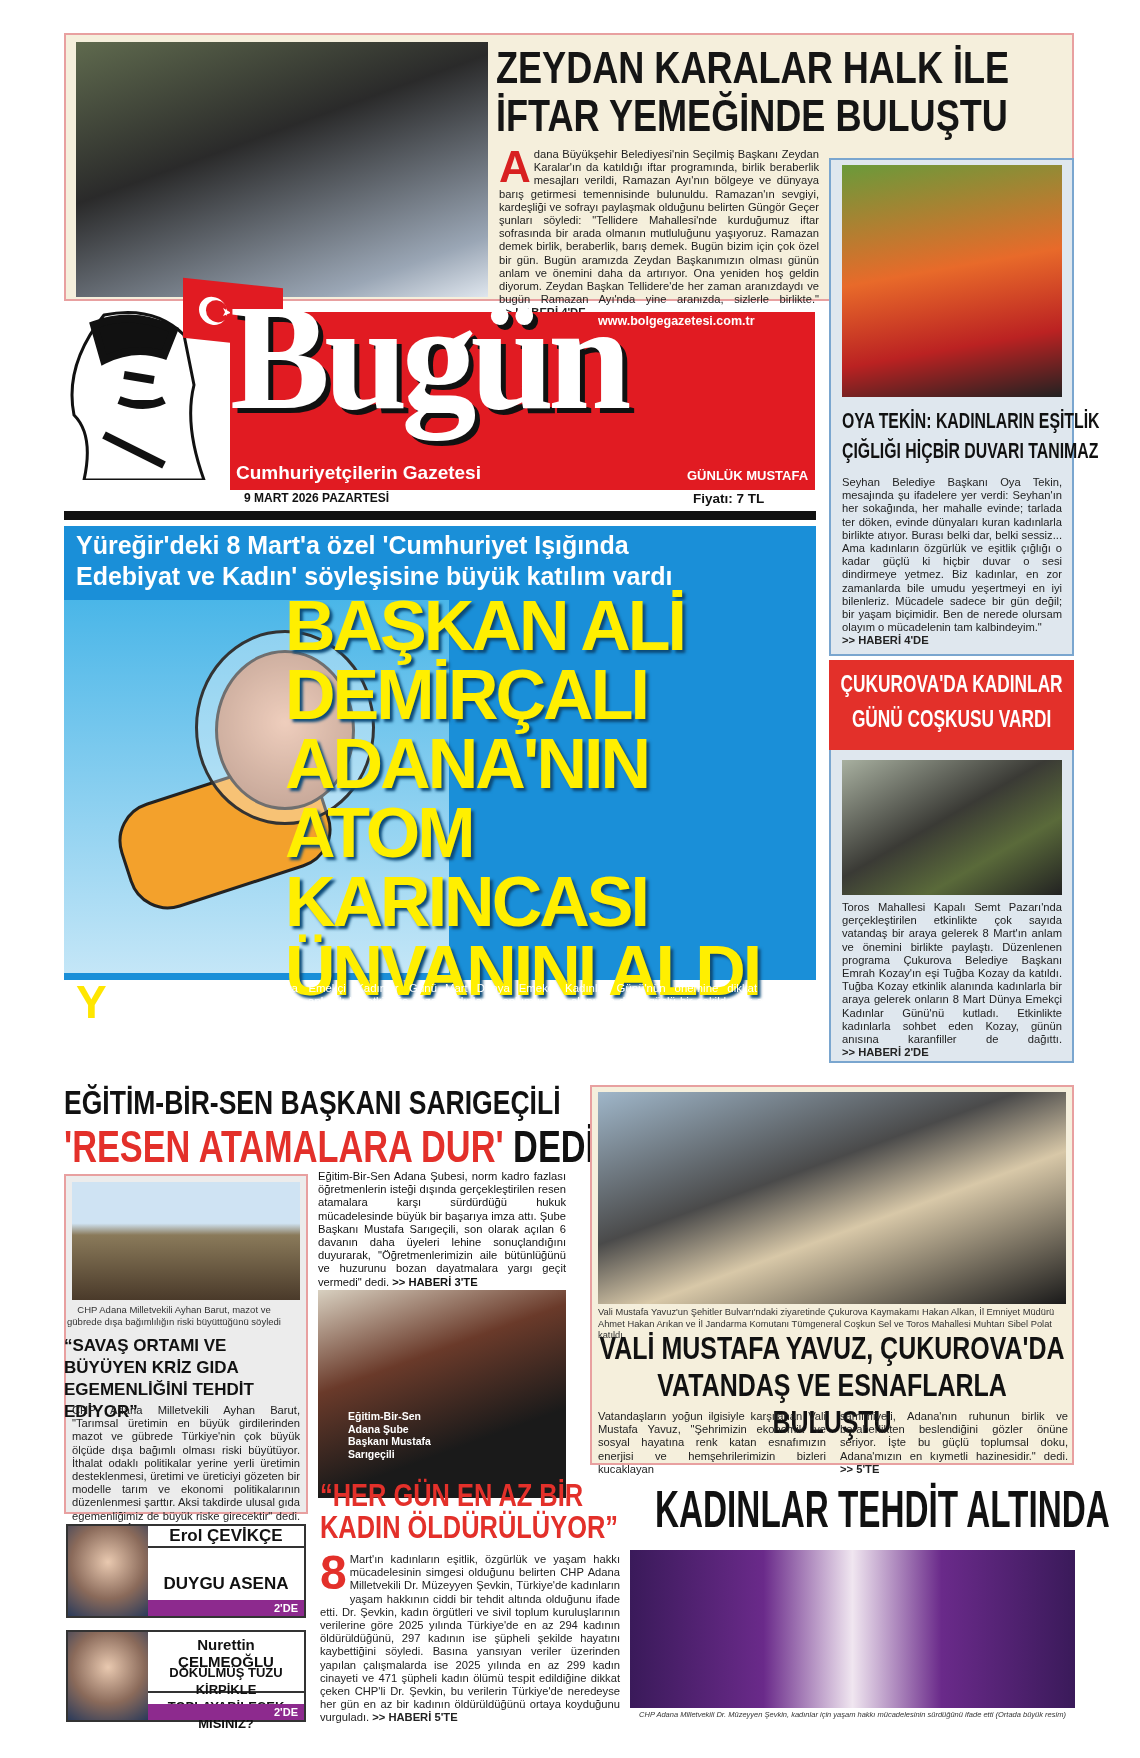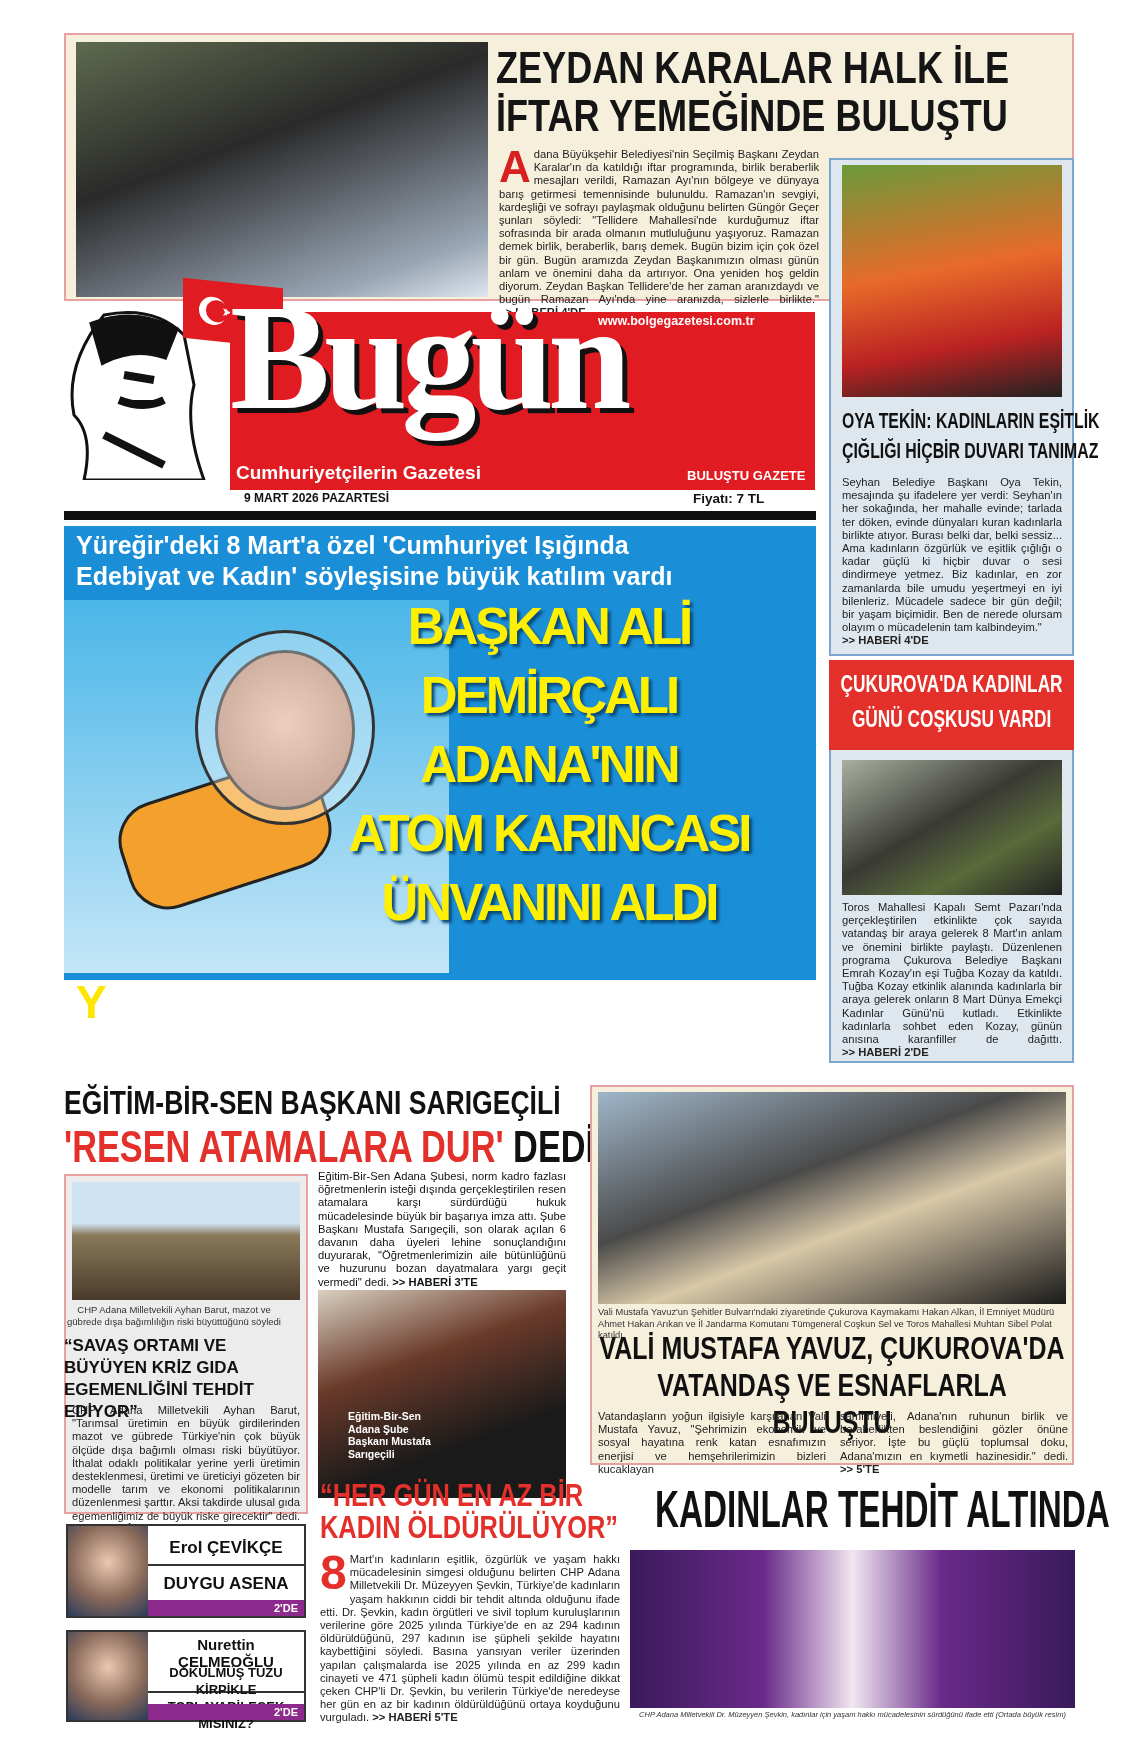--- a/index.html
+++ b/index.html
@@ -25,21 +25,21 @@
 #date{left:244px;top:491px;font-size:12px;font-weight:bold}
 #price{left:693px;top:491px;font-size:13.5px;font-weight:bold}
 #rule{left:64px;top:511px;width:752px;height:9px;background:#111}
 
 #blue{left:64px;top:526px;width:752px;height:454px;background:#1a8fd8}
 #blue-head{left:76px;top:530px;width:740px;color:#fff;font-size:25px;line-height:31px;font-weight:bold}
 #cartoon{left:64px;top:600px;width:385px;height:373px;background:linear-gradient(180deg,#4ab6e8,#c4e6f7);overflow:hidden}
 #face{left:215px;top:650px;width:140px;height:160px;border-radius:50%;background:radial-gradient(circle at 50% 45%,#e6b49a,#9a6b55);border:3px solid #222}
 #helmet{left:195px;top:630px;width:180px;height:195px;border-radius:50%;border:3px solid #333;background:rgba(255,255,255,.35)}
 #ant-body{left:120px;top:780px;width:210px;height:110px;border-radius:40px;background:#f3a12c;border:3px solid #222;transform:rotate(-18deg)}
-#main-title{left:285px;top:592px;width:528px;text-align:center;color:#ffef00;font-size:51px;line-height:69px;font-weight:bold;text-shadow:3px 3px 3px #0c4a78;letter-spacing:-3px}
+#main-title{left:285px;top:592px;width:528px;text-align:left;color:#ffef00;font-size:70px;line-height:69px;font-weight:bold;text-shadow:3px 3px 3px #0c4a78;letter-spacing:-3px}
 #blue-body1{left:76px;top:982px;width:361px;color:#fff;font-size:11.4px;line-height:13.4px;text-align:justify}
 #blue-body2{left:445px;top:982px;width:361px;color:#fff;font-size:11.4px;line-height:13.4px;text-align:justify}
 .ycap{float:left;font-size:46px;line-height:40px;color:#ffe600;font-weight:bold;margin-right:3px}
 
 #rc1{left:829px;top:158px;width:245px;height:498px;border:2px solid #7aa6cf;background:#dfe7ee}
 #rc1-photo{left:842px;top:165px;width:220px;height:232px;background:linear-gradient(170deg,#6a9a3a,#e86a2a 45%,#b22 75%,#222)}
 #rc1-title{left:842px;top:406px;width:300px;font-size:22px;line-height:30px;font-weight:bold;transform:scaleX(.72);transform-origin:left top;white-space:nowrap}
 #rc1-body{left:842px;top:476px;width:220px}
 #rc2{left:829px;top:660px;width:245px;height:403px;border:2px solid #7aa6cf;background:#dfe7ee}
 #rc2-banner{left:829px;top:660px;width:245px;height:90px;background:#e3302a}
@@ -100,21 +100,21 @@
   <svg width="100" height="60" viewBox="0 0 100 60">
       <circle cx="30" cy="30" r="14" fill="#fff"></circle>
       <circle cx="34" cy="30" r="11" fill="#e11b22"></circle>
       <polygon points="48,30 40,26 44,34 44,26 40,34" fill="#fff"></polygon>
     </svg>
 </div>
 <div class="abs" id="red"></div>
 <div class="abs" id="logo">Bugün</div>
 <div class="abs" id="url">www.bolgegazetesi.com.tr</div>
 <div class="abs" id="slogan">Cumhuriyetçilerin Gazetesi</div>
-<div class="abs" id="gunluk">BULUŞTU GAZETE</div>
+<div class="abs" id="gunluk">GÜNLÜK MUSTAFA</div>
 <div class="abs" id="date">9 MART 2026 PAZARTESİ</div>
 <div class="abs" id="price">Fiyatı: 7 TL</div>
 <div class="abs" id="rule"></div>
 
 <div class="abs" id="blue"></div>
 <div class="abs" id="blue-head">
   <div>Yüreğir'deki 8 Mart'a özel 'Cumhuriyet Işığında</div>
   <div>Edebiyat ve Kadın' söyleşisine büyük katılım vardı</div>
 </div>
 <div class="abs" id="cartoon"></div>
@@ -174,21 +174,21 @@
 <div class="abs photo" id="ay-photo"></div>
 <div class="abs" id="ay-cap">CHP Adana Milletvekili Ayhan Barut, mazot ve gübrede dışa bağımlılığın riski büyüttüğünü söyledi</div>
 <div class="abs" id="ay-title">“SAVAŞ ORTAMI VE BÜYÜYEN KRİZ GIDA EGEMENLİĞİNİ TEHDİT EDİYOR”</div>
 <div class="abs txt" id="ay-body">
   <span>CHP Adana Milletvekili Ayhan Barut, "Tarımsal üretimin en büyük girdilerinden mazot ve gübrede Türkiye'nin çok büyük ölçüde dışa bağımlı olması riski büyütüyor. İthalat odaklı politikalar yerine yerli üretimin desteklenmesi, üretimi ve üreticiyi gözeten bir modelle tarım ve ekonomi politikalarının düzenlenmesi şarttır. Aksi takdirde ulusal gıda egemenliğimiz de büyük riske girecektir" dedi.</span>
   <span class="more">&gt;&gt; HABERİ 6'DA</span>
 </div>
 
 <div class="colbox" style="top:1524px;height:94px">
   <div class="colphoto"></div>
-  <div class="colname" style="top:12px;font-size:17px;border-bottom:2px solid #333;padding-bottom:6px">Erol ÇEVİKÇE</div>
+  <div class="colname" style="top:0;font-size:17px;border-bottom:2px solid #333;">Erol ÇEVİKÇE</div>
   <div class="colname" style="top:48px;font-size:17px">DUYGU ASENA</div>
   <div class="colbar">2'DE</div>
 </div>
 <div class="colbox" style="top:1630px;height:92px">
   <div class="colphoto"></div>
   <div class="colname" style="top:4px;font-size:15px;border-bottom:2px solid #333;padding-bottom:21px">Nurettin ÇELMEOĞLU</div>
   <div class="colname" style="top:32px;font-size:13px;line-height:17px">DÖKÜLMÜŞ TUZU KİRPİKLE TOPLAYABİLECEK MİSİNİZ?</div>
   <div class="colbar">2'DE</div>
 </div>
 

